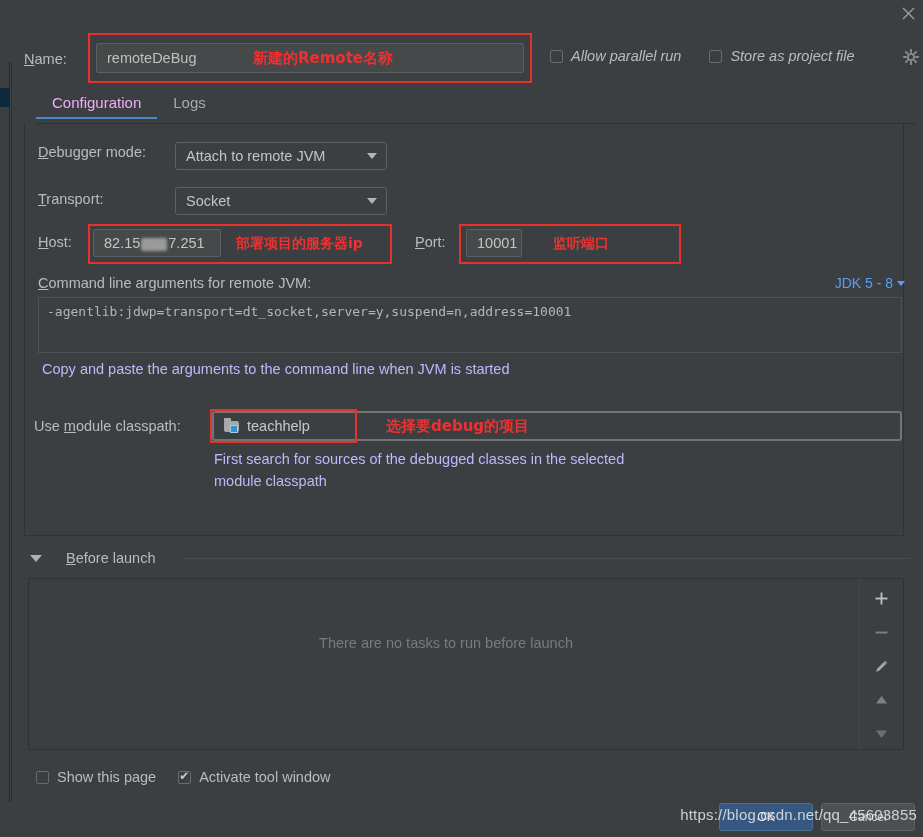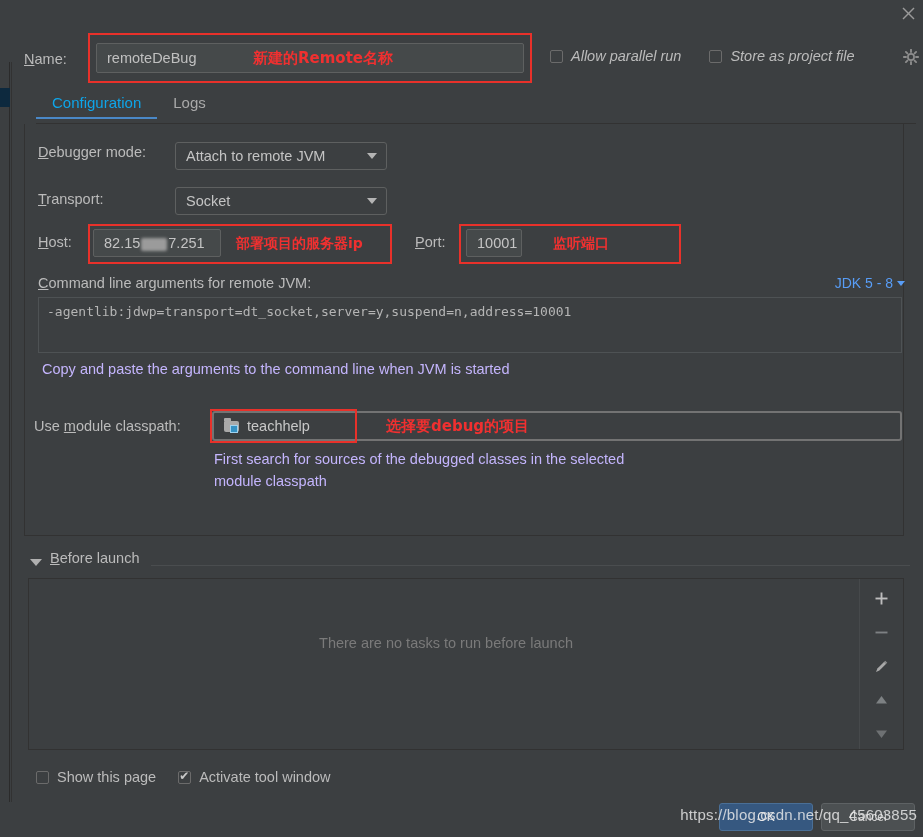--- a/index.html
+++ b/index.html
@@ -111,21 +111,21 @@
   .tabs {
     position: absolute; left: 36px; top: 90px;
     display: flex; gap: 0px; align-items: flex-end;
   }
   .tab {
     padding: 4px 16px 8px 16px;
     font-size: 15px; color: #a9a9a9;
     cursor: pointer;
     position: relative;
   }
-  .tab.active { color: #0ea5e9; }
+  .tab.active { color: #f0abfc; }
   .tab.active::after {
     content: ""; position: absolute;
     left: 0; right: 0; bottom: 0; height: 2px;
     background: #4a88c7;
   }
   .tabs-line {
     position: absolute; left: 36px; top: 123px;
     width: 880px; height: 1px; background: #323232;
   }
 
@@ -242,21 +242,21 @@
     position: absolute; left: 6px; top: 6px;
     width: 8px; height: 8px;
     background: #3592c4;
     border: 1px solid #9fd2ef;
   }
   .mod-name { color: #c8c8c8; font-size: 14.5px; }
 
   
   .bl-header {
     position: absolute; left: 30px; top: 550px;
-    display: flex; align-items: flex-end; gap: 8px;
+    display: flex; align-items: center; gap: 24px;
     width: 880px;
   }
   .tri {
     width: 0; height: 0;
     border-left: 6px solid transparent;
     border-right: 6px solid transparent;
     border-top: 7px solid #b0b0b0;
     cursor: pointer;
   }
   .bl-title { color: #bbbbbb; font-size: 14.5px; white-space: nowrap; }

